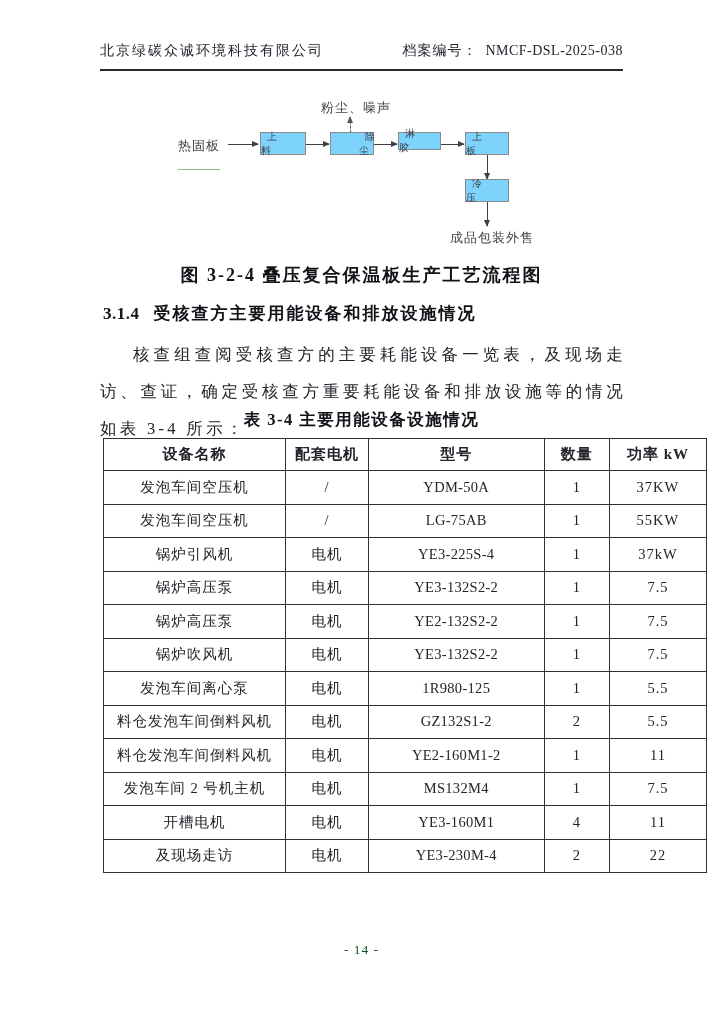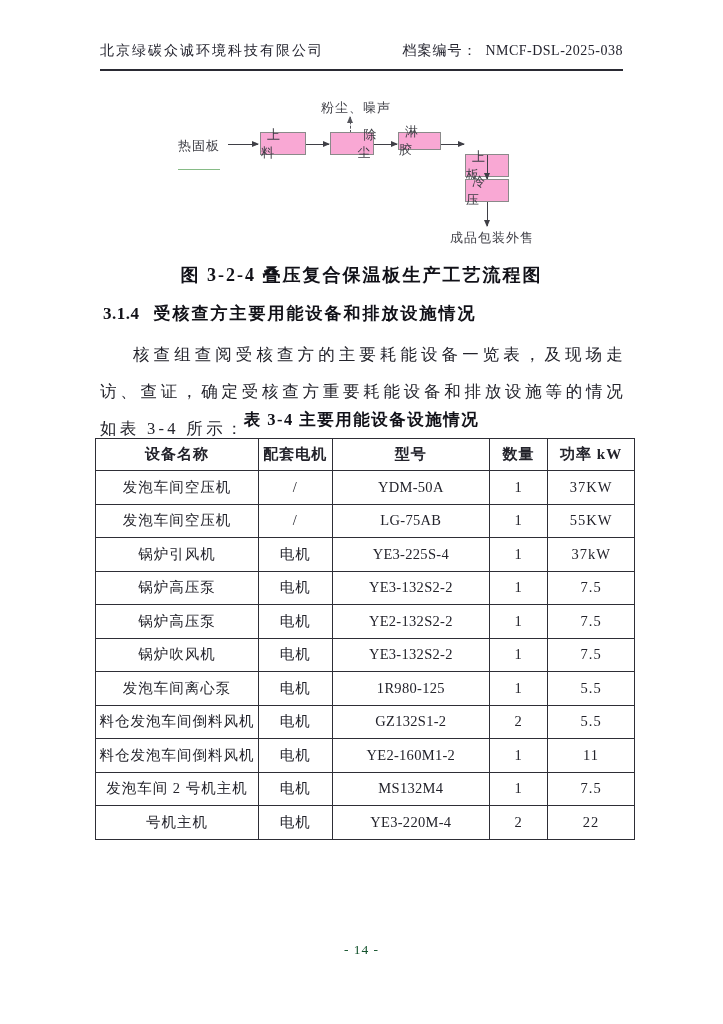--- a/index.html
+++ b/index.html
@@ -15,23 +15,23 @@
     display:flex; justify-content:space-between; align-items:flex-end;
     border-bottom:2px solid #2a2a33; padding-bottom:9px;
     font-size:14px; letter-spacing:2px; color:#23232e;
   }
   .page-header .right { letter-spacing:1px; }
   .page-header .code { letter-spacing:0.5px; margin-left:8px;text-align:center; }
 
   
   .flowchart { position:absolute; left:0; top:0; width:723px; height:260px; font-size:13px; color:#3d3d44; }
   .fc-box {
-    position:absolute; border:1px solid #8a8a8a; background:#f9a8d4;
+    position:absolute; border:1px solid #8a8a8a; background:#7dd3fc;
     display:flex; align-items:center; justify-content:center;
-    letter-spacing:6px; text-indent:6px; font-size:13px;
+    letter-spacing:6px; text-indent:6px; font-size:10px;
   }
   .fc-label { position:absolute; white-space:nowrap; letter-spacing:1px; }
   .fc-input u { text-decoration:none; border-bottom:1px solid #86bb86; padding-bottom:16px; }
   .arrow-h { position:absolute; height:0; border-top:1px solid #3f3f46; }
   .arrow-h::after {
     content:""; position:absolute; right:-1px; top:-4px;
     border-left:7px solid #3f3f46; border-top:3.5px solid transparent; border-bottom:3.5px solid transparent;
   }
   .arrow-v { position:absolute; width:0; border-left:1px solid #3f3f46; }
   .arrow-v::after {
@@ -59,21 +59,21 @@
     font-size:16.5px; line-height:37px; letter-spacing:0.2em;
     text-align:justify; text-indent:2em; color:#23232b;
   }
   .table-title {
     position:absolute; left:0; top:409px; width:723px; text-align:center;
     font-weight:bold; font-size:16.5px; letter-spacing:1.5px; color:#111118;
   }
 
   
   .equip-table {
-    position:absolute; left:95px; top:438px; width:540px;
+    position:absolute; left:103px; top:438px; width:604px;
     border-collapse:collapse; table-layout:fixed;
   }
   .equip-table th, .equip-table td {
     border:1px solid #2e2e36; text-align:center; vertical-align:middle;
     padding:0 2px; color:#23232b; overflow:hidden; white-space:nowrap;
   }
   .equip-table th { height:32px; font-size:15px; font-weight:bold; letter-spacing:1px; }
   .equip-table td { height:33.5px; font-size:14.5px; letter-spacing:1px; }
   .equip-table td.model { letter-spacing:0.3px; }
 
@@ -102,21 +102,21 @@
 
   <div class="fc-box" style="left:260px; top:132px; width:46px; height:23px;">上 料</div>
   <div class="arrow-h" style="left:306px; top:144px; width:23px;"></div>
 
   <div class="fc-box" style="left:330px; top:132px; width:44px; height:23px;padding-left:36px;">除 尘</div>
   <div class="arrow-h" style="left:374px; top:144px; width:23px;"></div>
 
   <div class="fc-box" style="left:398px; top:132px; width:43px; height:18px;">淋 胶</div>
   <div class="arrow-h" style="left:441px; top:144px; width:23px;"></div>
 
-  <div class="fc-box" style="left:465px; top:132px; width:44px; height:23px;margin-top:22px;">上 板</div>
+  <div class="fc-box" style="left:465px; top:132px; width:44px; height:23px;">上 板</div>
   <div class="arrow-v" style="left:487px; top:155px; height:24px;"></div>
 
   <div class="fc-box" style="left:465px; top:179px; width:44px; height:23px;">冷 压</div>
   <div class="arrow-v" style="left:487px; top:202px; height:24px;"></div>
 
   <span class="fc-label" style="left:450px; top:229px;">成品包装外售</span>
 </div>
 
 <div class="fig-caption">图 3-2-4 叠压复合保温板生产工艺流程图</div>
 
@@ -210,22 +210,29 @@
     <td>11</td>
   </tr>
       <tr>
     <td>发泡车间 2 号机主机</td>
     <td>电机</td>
     <td class="model">MS132M4</td>
     <td>1</td>
     <td>7.5</td>
   </tr>
       <tr>
-    <td>号机主机</td>
-    <td>电机</td>
-    <td class="model">YE3-220M-4</td>
+    <td>开槽电机</td>
+    <td>电机</td>
+    <td class="model">YE3-160M1</td>
+    <td>4</td>
+    <td>11</td>
+  </tr>
+      <tr>
+    <td>及现场走访</td>
+    <td>电机</td>
+    <td class="model">YE3-230M-4</td>
     <td>2</td>
     <td>22</td>
   </tr>
     </tbody>
 </table>
 
 <div class="page-footer">- 14 -</div>
 
 </body></html>

